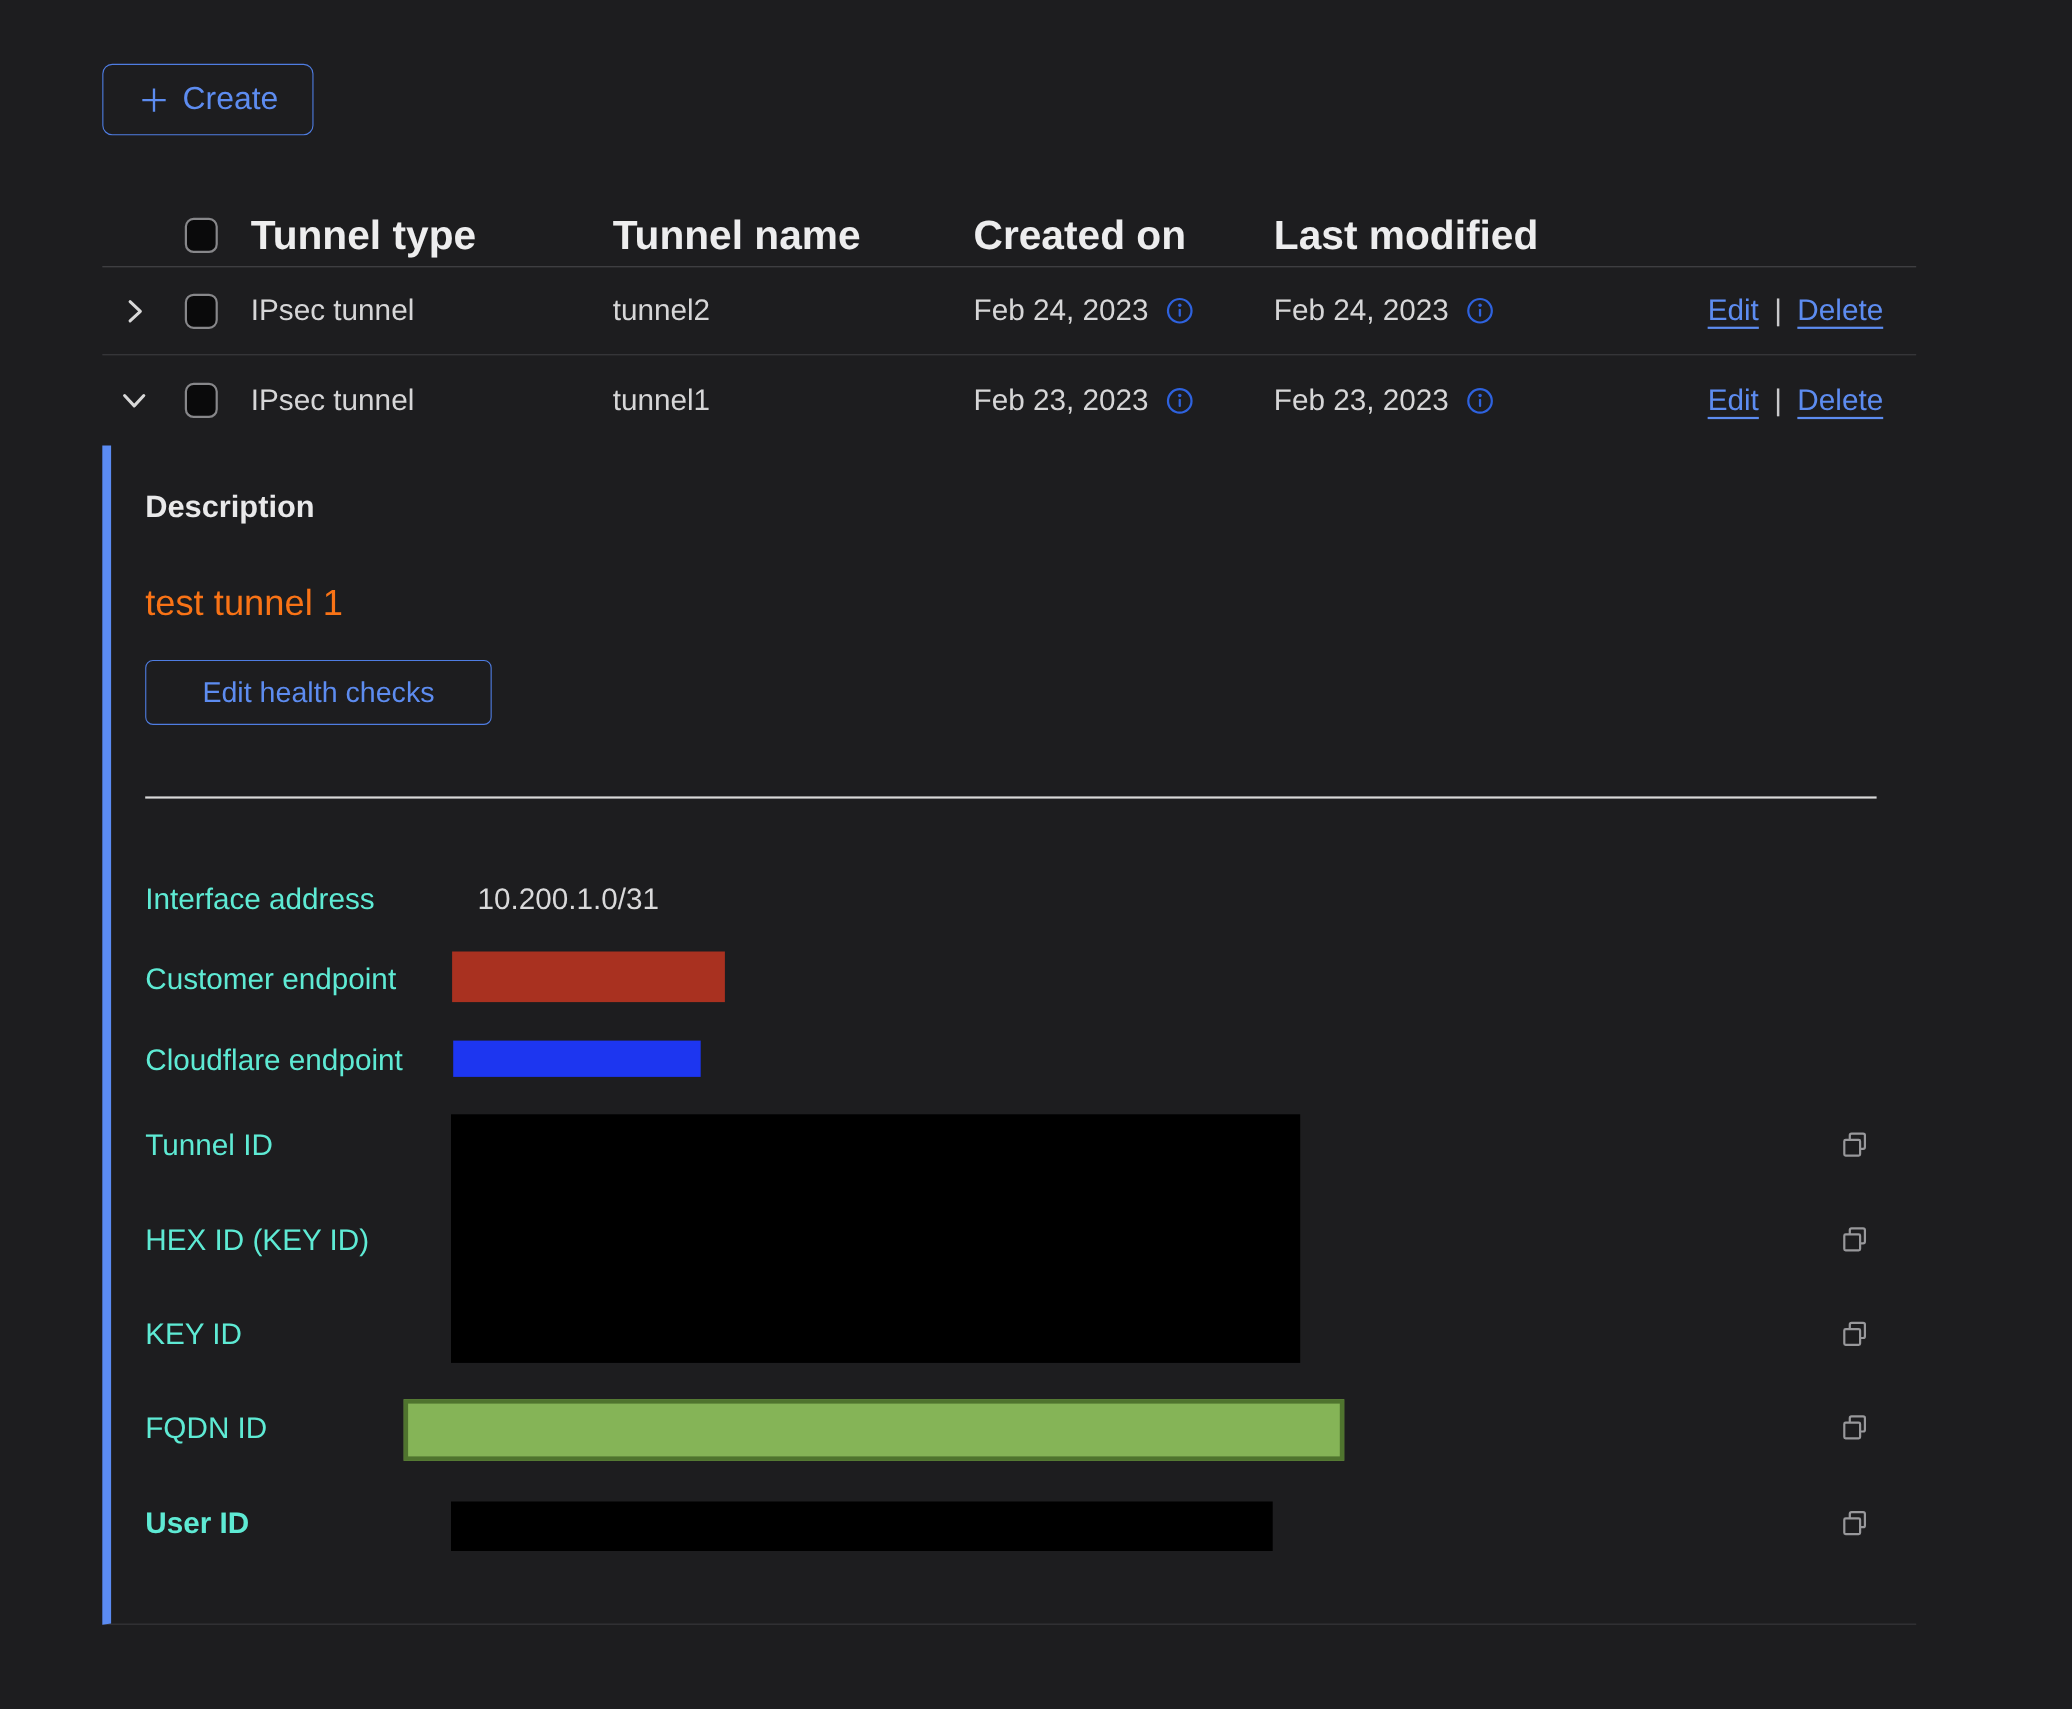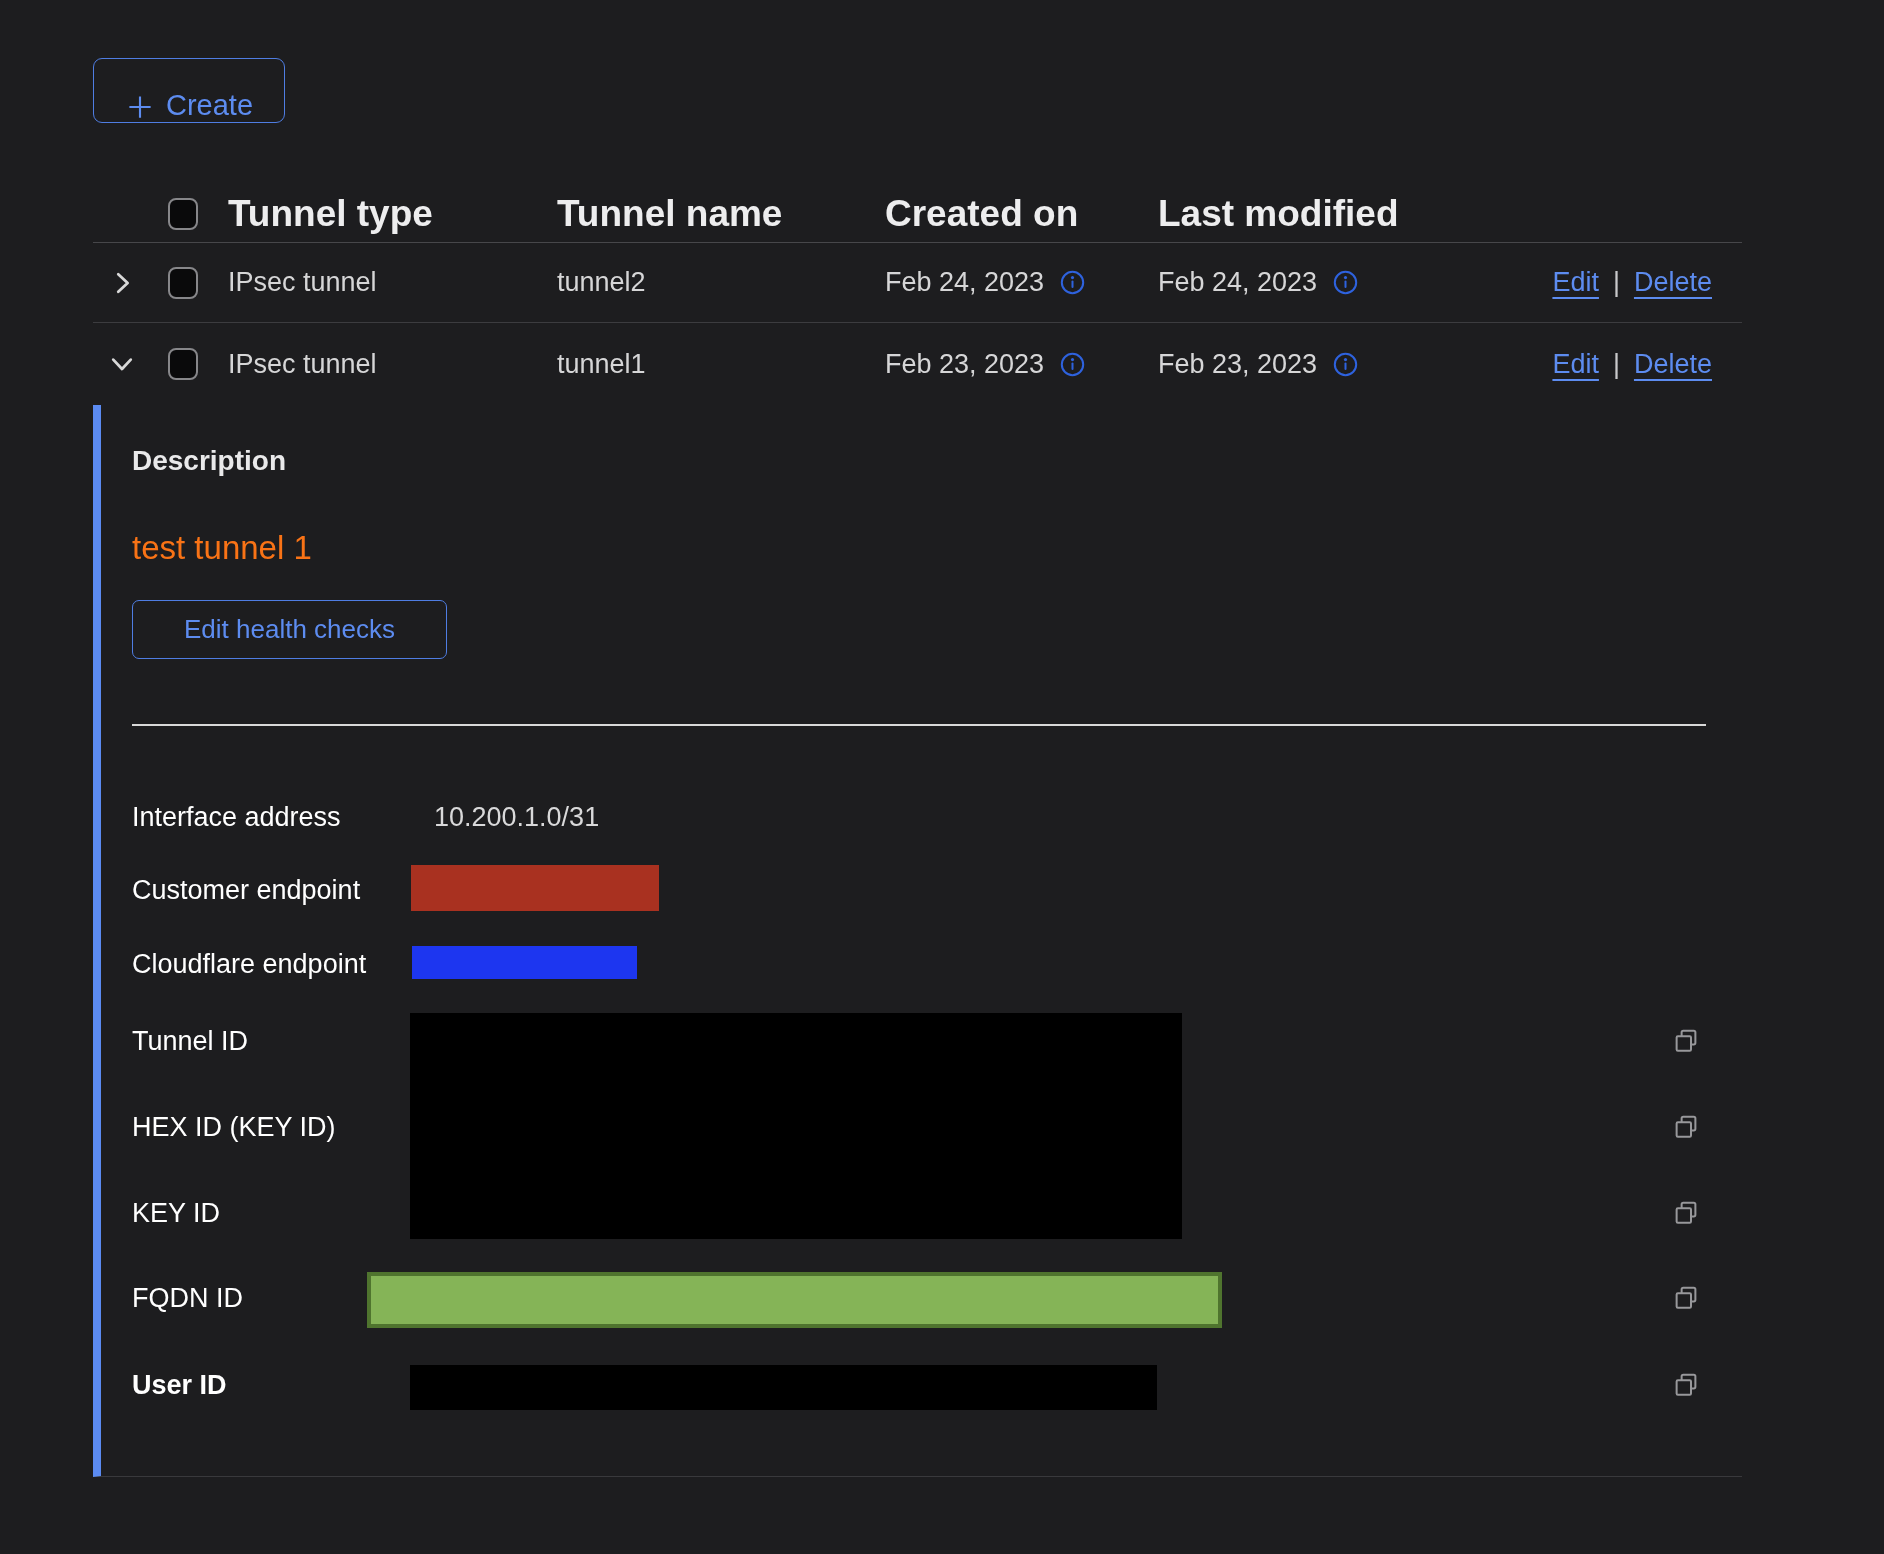--- a/index.html
+++ b/index.html
@@ -9,21 +9,21 @@
     background: #1d1d1f;
     font-family: "Liberation Sans", sans-serif;
     color: #d6d6d7;
     overflow: hidden;
   }
 
   
   .create-btn {
     position: absolute; left: 93px; top: 58px;
     width: 192px; height: 65px;
-    display: flex; align-items: flex-end; justify-content: center; gap: 11px;
+    display: flex; align-items: center; justify-content: center; gap: 11px;
     background: transparent;
     border: 1.5px solid var(--accent-blue, #4f7de2);
     border-radius: 9px;
     color: var(--link-blue, #5d8cf0);
     font-size: 29px;
     cursor: pointer;
   }
   .create-btn svg { display: block; }
 
   
@@ -83,21 +83,21 @@
     background: transparent;
     border: 1.5px solid var(--accent-blue, #4f7de2);
     border-radius: 7px;
     color: var(--link-blue, #5d8cf0);
     font-size: 26px;
     cursor: pointer;
   }
 
   .panel-divider { left: 31px; top: 319px; width: 1574px; height: 2px; background: #d8d8d8; }
 
-  .f-label { font-size: 27px; color: #ffffff; left: 31px; }
+  .f-label { font-size: 27px; color: #5eead4; left: 31px; }
   .f-value { font-size: 27px; color: #d9d9da; left: 333px; }
 
   .lbl-interface  { top: 397px; }
   .val-interface  { top: 397px; }
   .lbl-customer   { top: 470px; }
   .lbl-cloudflare { top: 544px; }
   .lbl-tunnelid   { top: 621px; }
   .lbl-hexid      { top: 707px; }
   .lbl-keyid      { top: 793px; text-align: right; }
   .lbl-fqdn       { top: 878px; }

